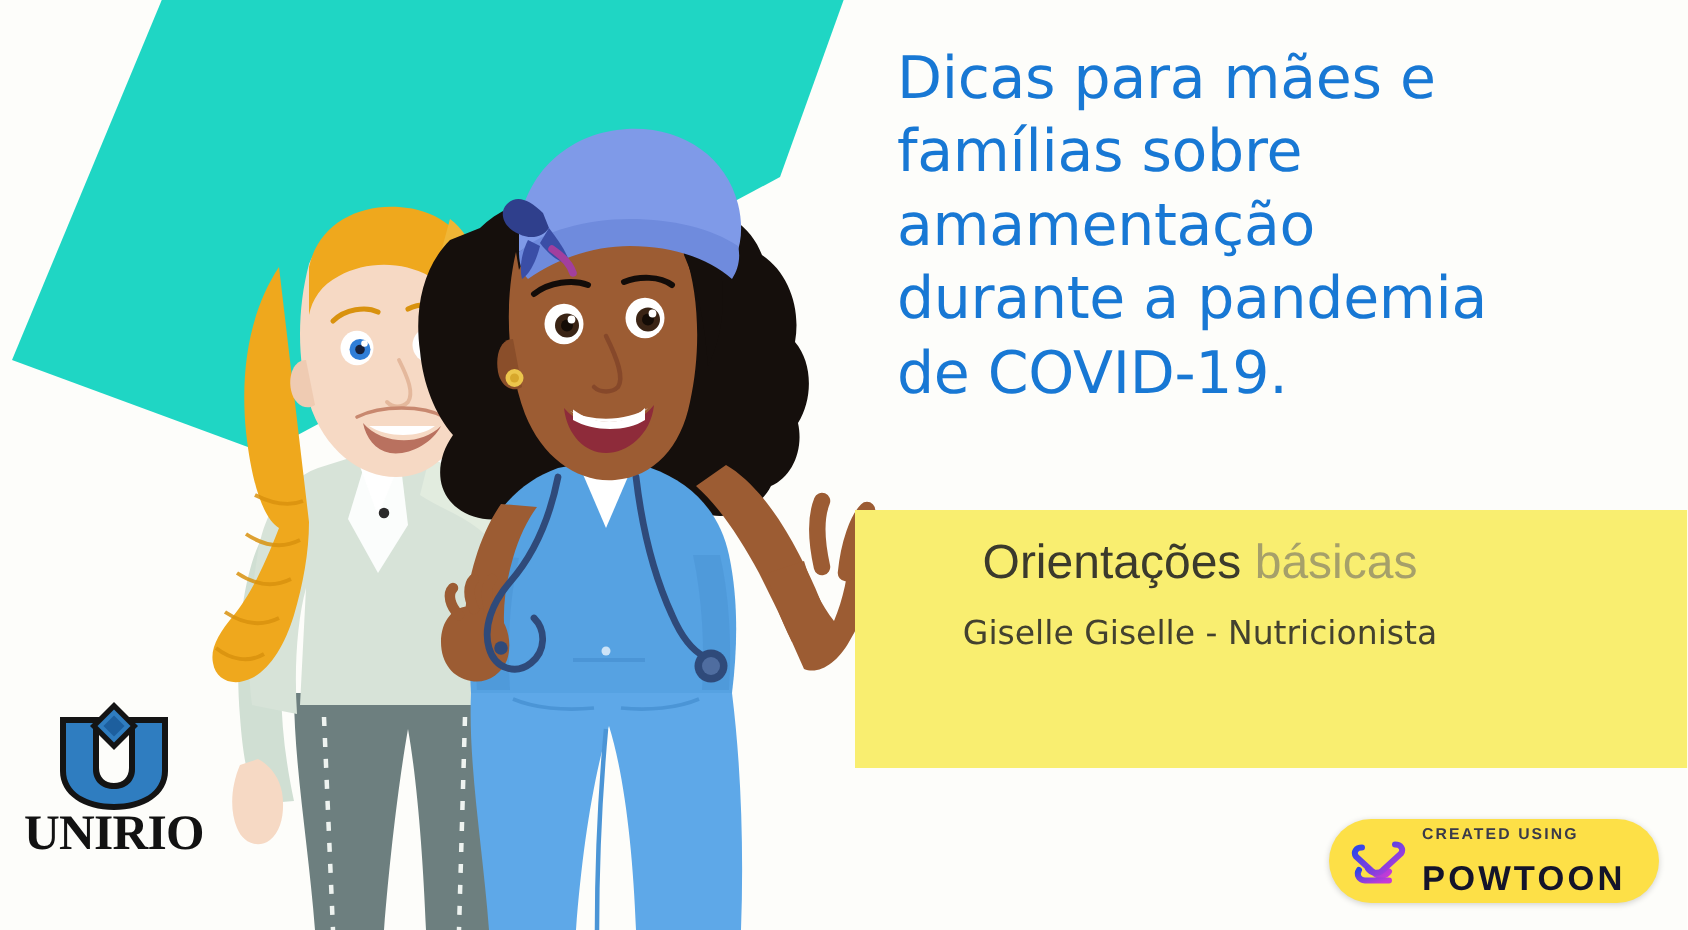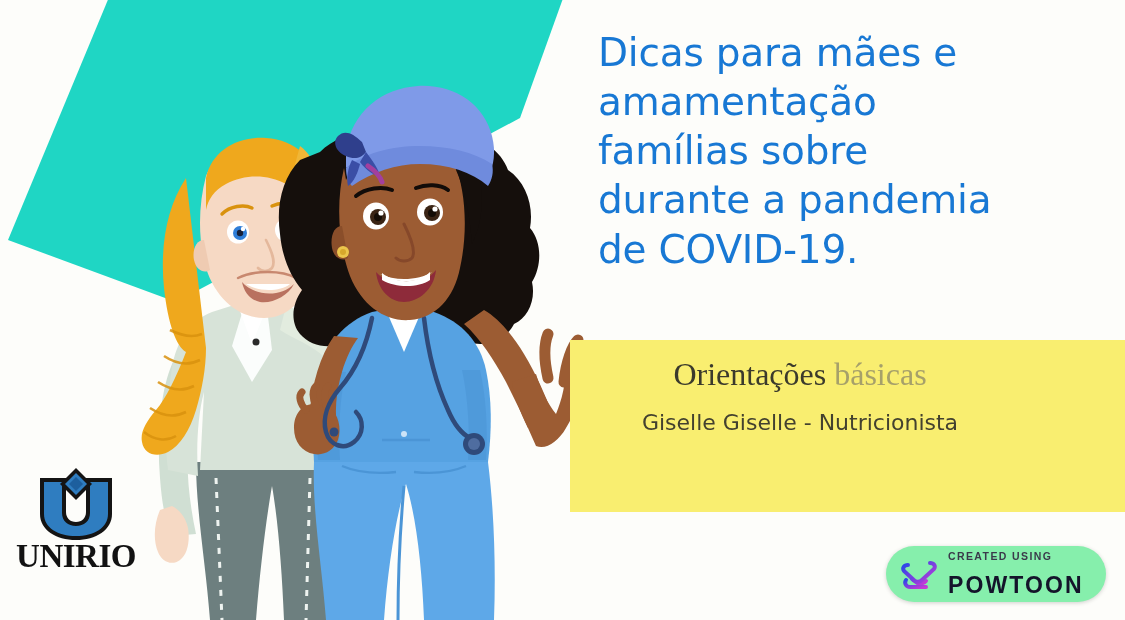--- a/index.html
+++ b/index.html
@@ -65,21 +65,21 @@
   }
   .panel-title {
     position: absolute;
     left: 0;
     top: 16px;
     width: 460px;
     text-align: center;
     font-size: 32px;
     font-weight: normal;
     color: #3b3a2c;
-    font-family: Liberation Serif, serif;
+    font-family: Liberation Sans, sans-serif;
     white-space: nowrap;
   }
   .panel-title .light {
     color: #a6a06a;
   }
   .panel-subtitle {
     position: absolute;
     left: 0;
     top: 70px;
     width: 460px;
@@ -112,21 +112,21 @@
     color: #121212;
   }
 
   
   .powtoon-badge {
     position: absolute;
     left: 886px;
     top: 546px;
     width: 220px;
     height: 56px;
-    background: #86efac;
+    background: #fde047;
     border-radius: 28px;
     box-shadow: 0 1px 4px rgba(0,0,0,0.18);
     display: flex;
     align-items: center;
     padding-left: 14px;
     box-sizing: border-box;
   }
   .pt-icon { flex: 0 0 auto; width: 40px; height: 36px; }
   .pt-text { margin-left: 8px; line-height: 1; }
   .pt-created {
@@ -341,22 +341,22 @@
                  C390,302 378,290 376,272 Z" fill="#8e2b3a"></path>
         <path d="M380,274 C396,284 420,284 432,272 C420,280 396,282 380,274 Z" fill="#ffffff"></path>
         <path d="M382,273 C396,284 418,284 430,272 L430,280 C418,288 396,288 382,280 Z" fill="#ffffff"></path>
       </g>
 
     </g>
   </svg>
 
   <div class="headline">
     <span class="ln">Dicas para mães e</span>
+    <span class="ln">famílias sobre</span>
     <span class="ln">amamentação</span>
-    <span class="ln">famílias sobre</span>
     <span class="ln">durante a pandemia</span>
     <span class="ln">de COVID-19.</span>
   </div>
 
   <div class="yellow-panel">
     <div class="panel-title">
       <span>Orientações</span><span>&nbsp;</span><span class="light">básicas</span>
     </div>
     <div class="panel-subtitle">Giselle Giselle - Nutricionista</div>
   </div>

